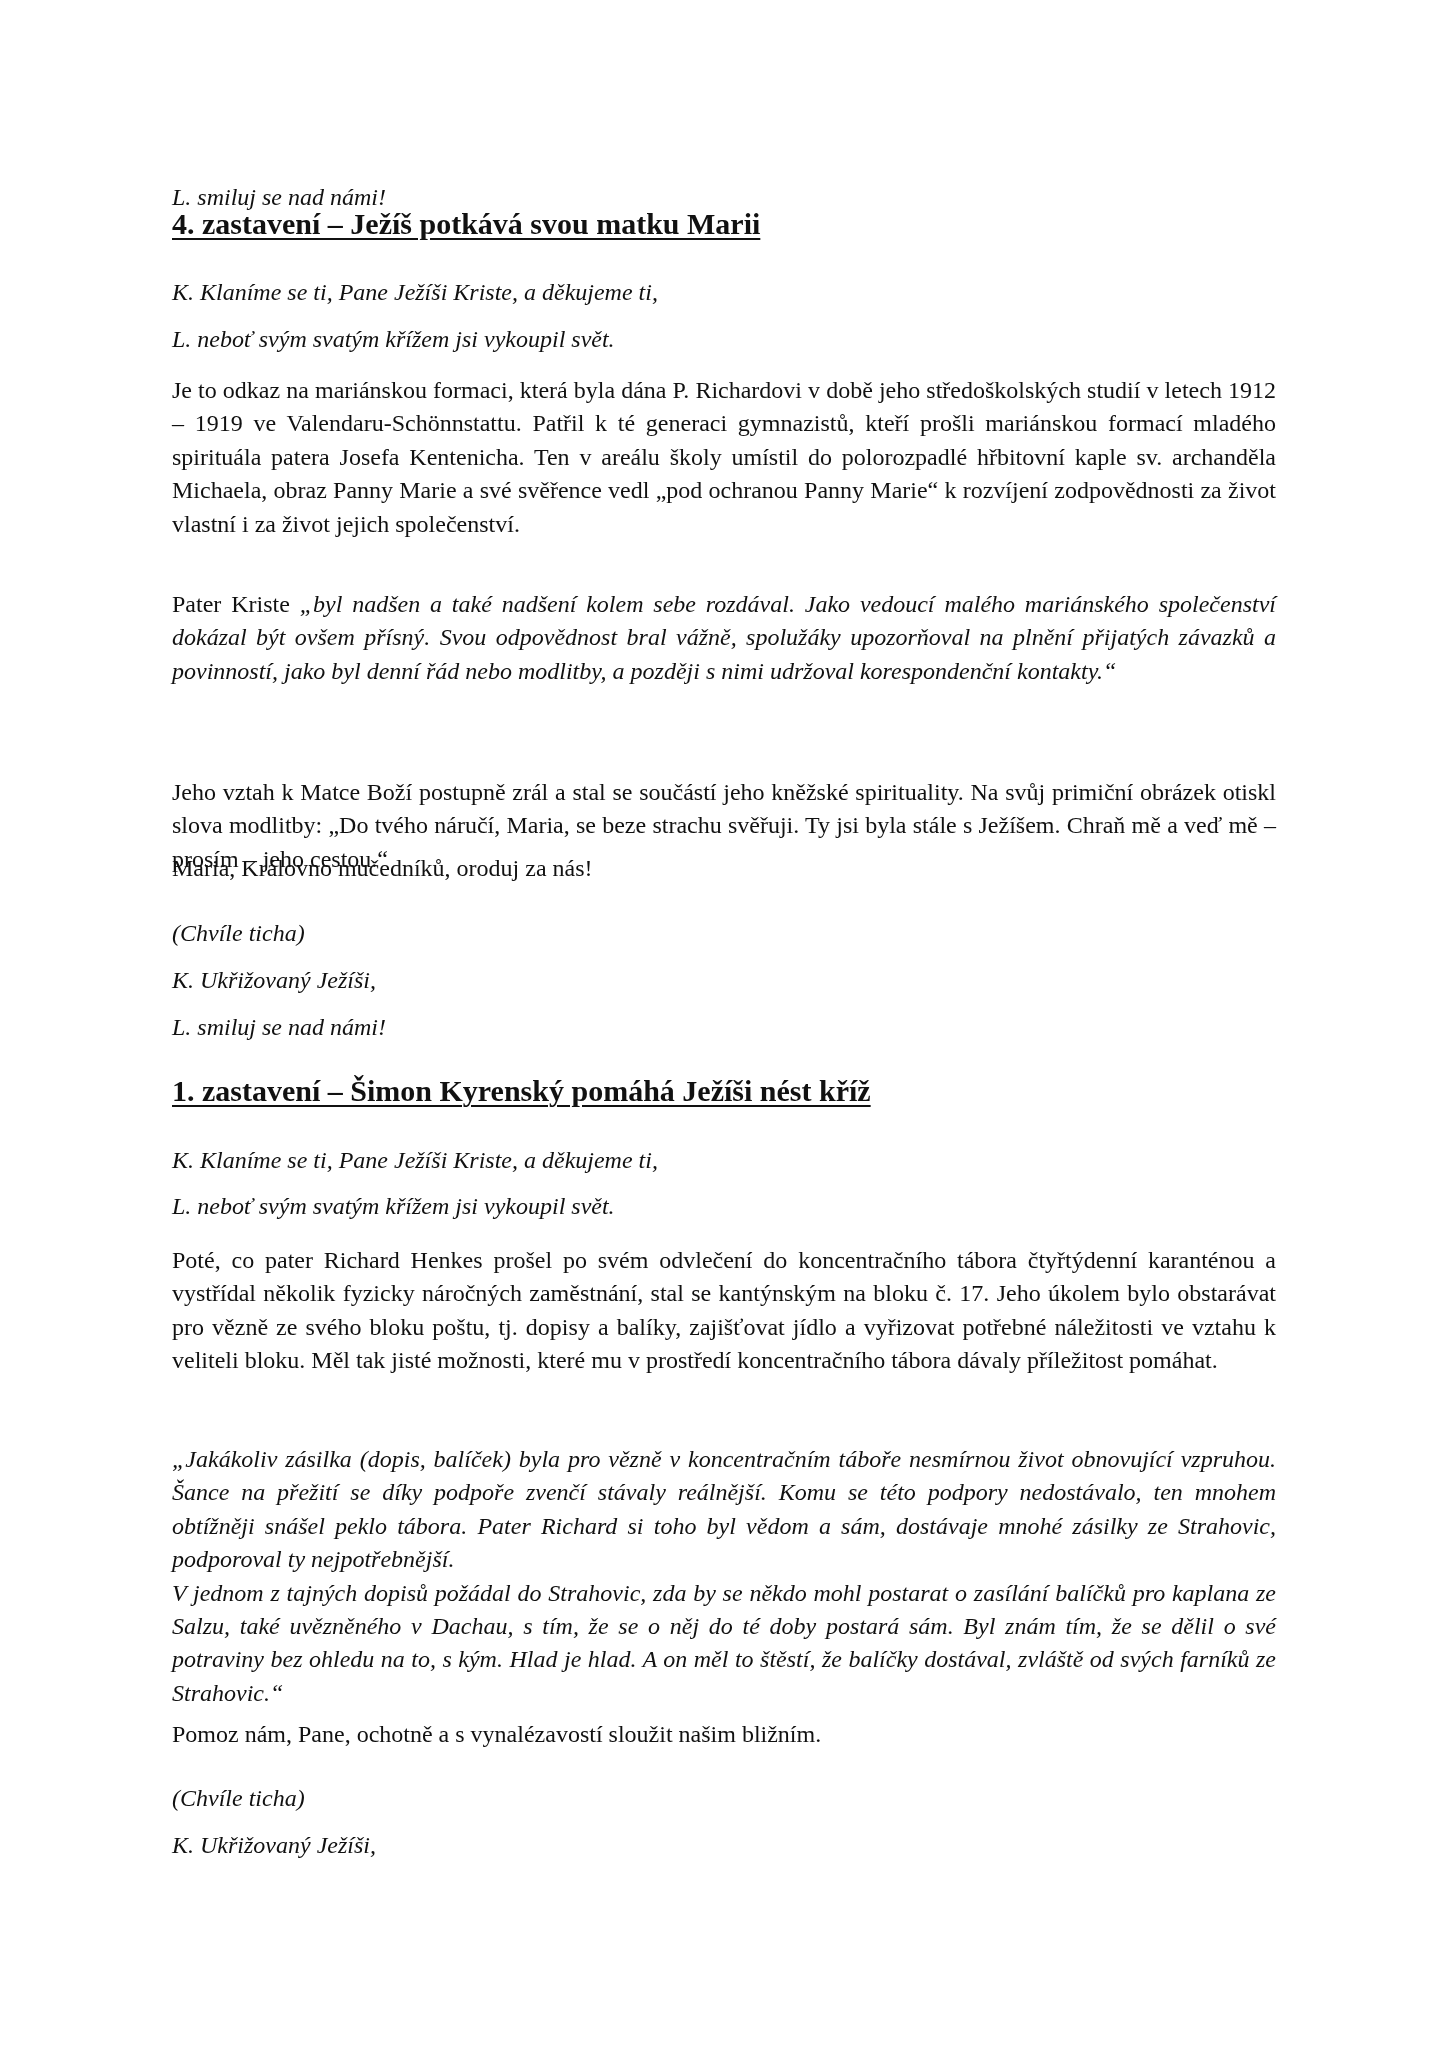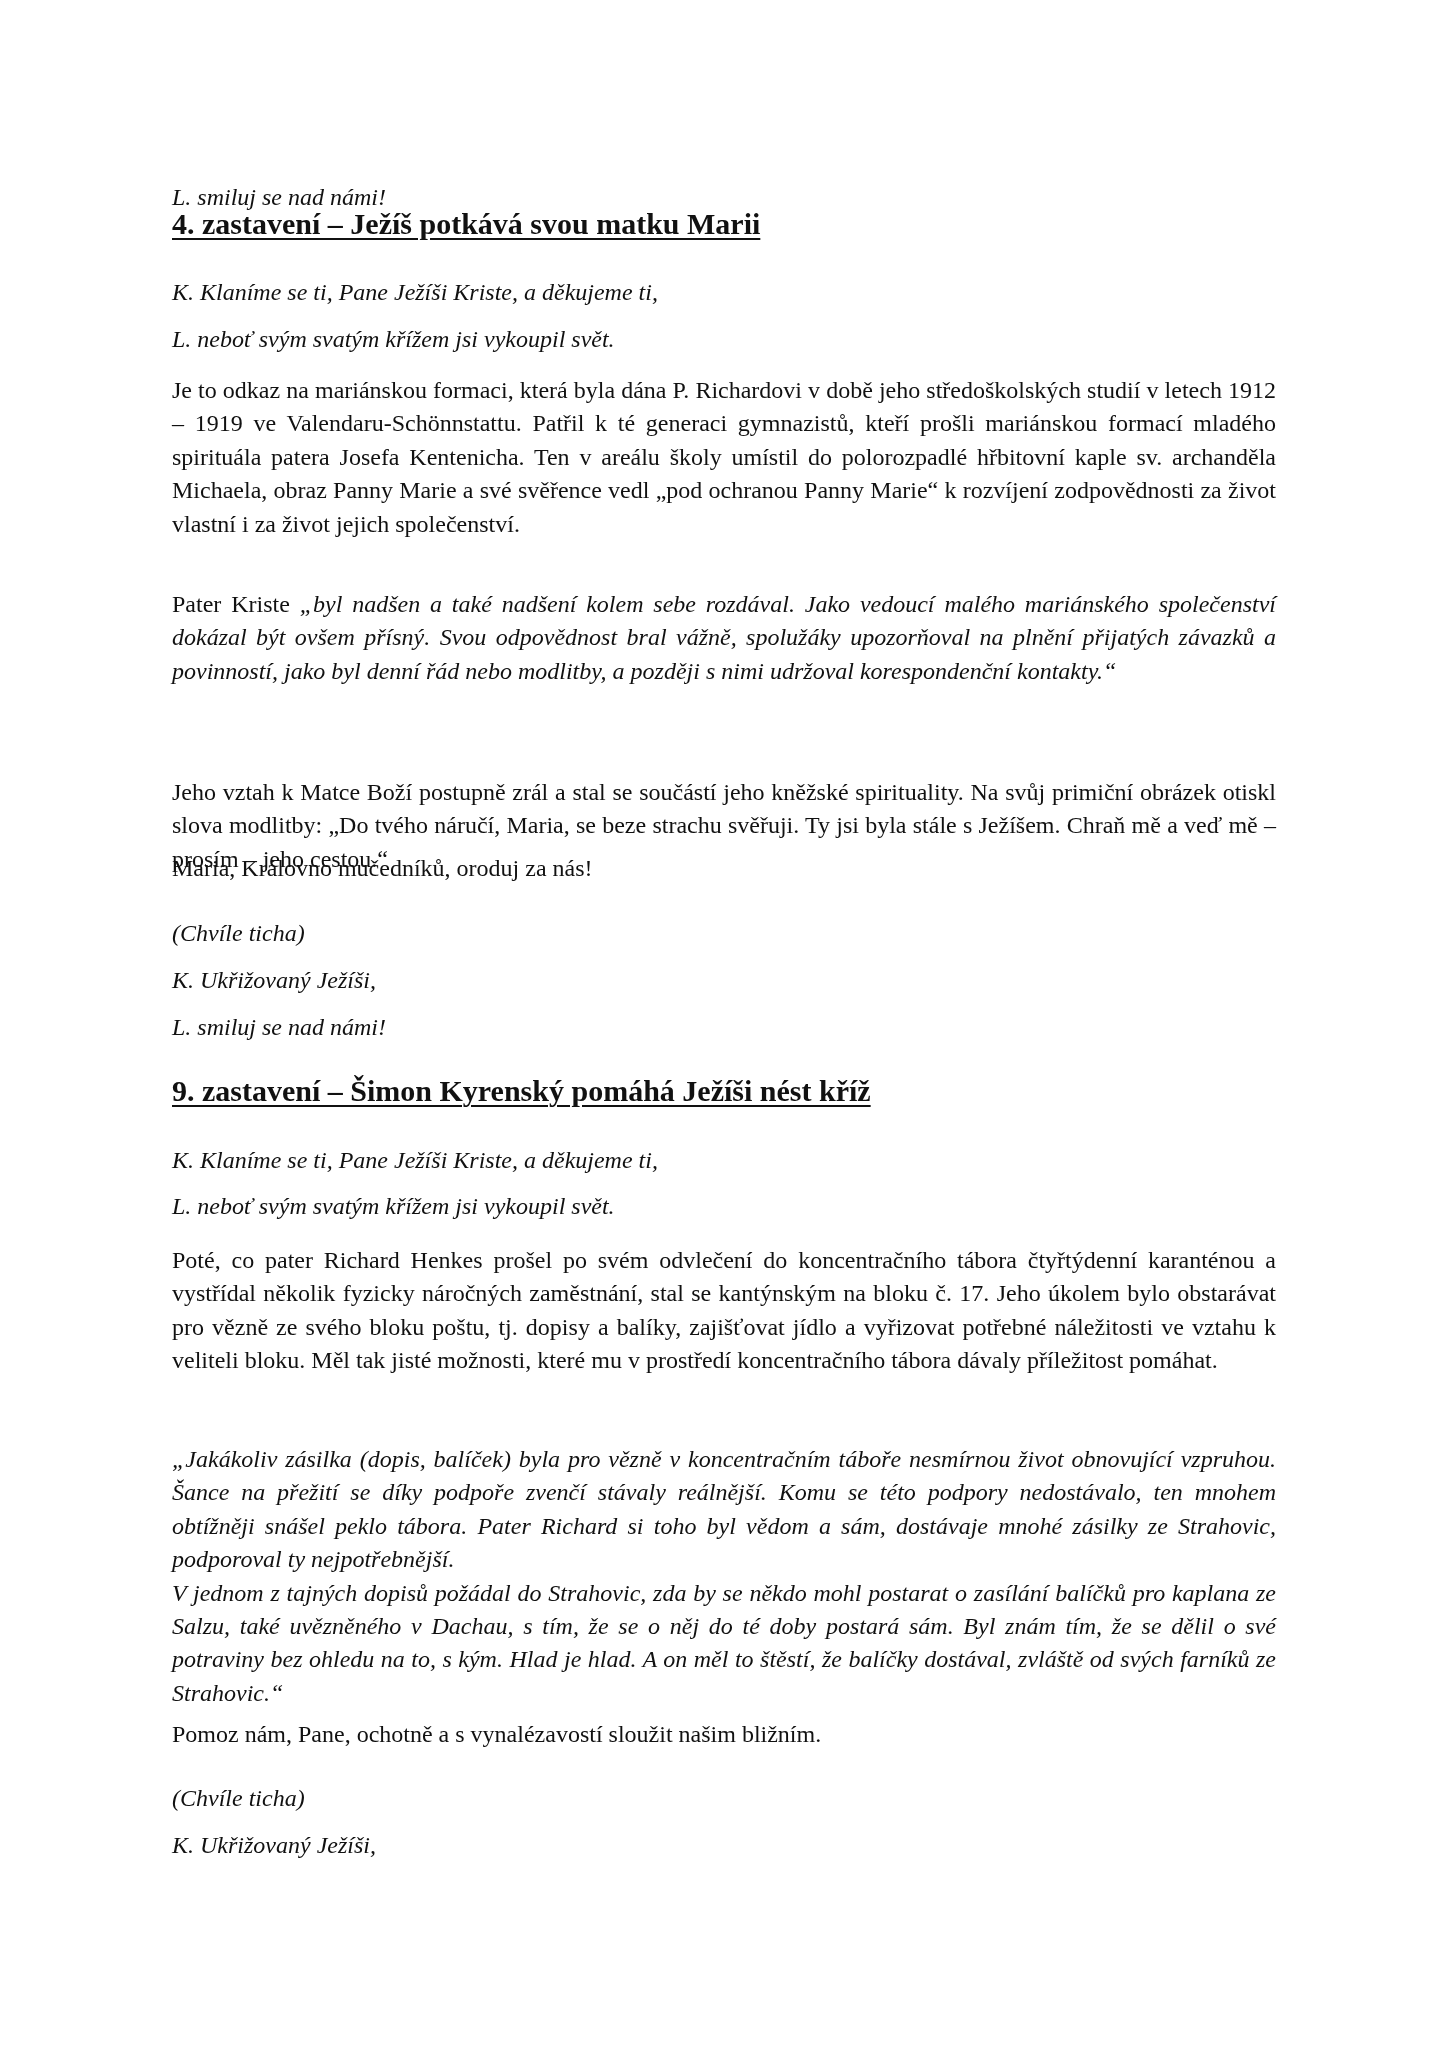--- a/index.html
+++ b/index.html
@@ -59,21 +59,21 @@
   <p class="blk para" style="top:588px"><span>Pater Kriste </span><span class="it">„byl nadšen a také nadšení kolem sebe rozdával. Jako vedoucí malého mariánského společenství dokázal být ovšem přísný. Svou odpovědnost bral vážně, spolužáky upozorňoval na plnění přijatých závazků a povinností, jako byl denní řád nebo modlitby, a později s nimi udržoval korespondenční kontakty.“</span></p>
 
   <p class="blk para" style="top:776px">Jeho vztah k Matce Boží postupně zrál a stal se součástí jeho kněžské spirituality. Na svůj primiční obrázek otiskl slova modlitby: „Do tvého náručí, Maria, se beze strachu svěřuji. Ty jsi byla stále s Ježíšem. Chraň mě a veď mě – prosím – jeho cestou.“</p>
 
   <p class="blk ln b" style="top:852px">Maria, Královno mučedníků, oroduj za nás!</p>
 
   <p class="blk ln it" style="top:910px">(Chvíle ticha)</p>
   <p class="blk ln it" style="top:957px">K. Ukřižovaný Ježíši,</p>
   <p class="blk ln it" style="top:1004px">L. smiluj se nad námi!</p>
 
-  <h2 class="blk heading" style="top:1073px">9. zastavení – Šimon Kyrenský pomáhá Ježíši nést kříž</h2>
+  <h2 class="blk heading" style="top:1073px">1. zastavení – Šimon Kyrenský pomáhá Ježíši nést kříž</h2>
 
   <p class="blk ln it" style="top:1137px">K. Klaníme se ti, Pane Ježíši Kriste, a děkujeme ti,</p>
   <p class="blk ln it" style="top:1183px">L. neboť svým svatým křížem jsi vykoupil svět.</p>
 
   <p class="blk para" style="top:1244px">Poté, co pater Richard Henkes prošel po svém odvlečení do koncentračního tábora čtyřtýdenní karanténou a vystřídal několik fyzicky náročných zaměstnání, stal se kantýnským na bloku č. 17. Jeho úkolem bylo obstarávat pro vězně ze svého bloku poštu, tj. dopisy a balíky, zajišťovat jídlo a vyřizovat potřebné náležitosti ve vztahu k veliteli bloku. Měl tak jisté možnosti, které mu v prostředí koncentračního tábora dávaly příležitost pomáhat.</p>
 
   <div class="blk para it" style="top:1436px">
     <span class="quote-line">„Jakákoliv zásilka (dopis, balíček) byla pro vězně v koncentračním táboře nesmírnou život obnovující vzpruhou. Šance na přežití se díky podpoře zvenčí stávaly reálnější. Komu se této podpory nedostávalo, ten mnohem obtížněji snášel peklo tábora. Pater Richard si toho byl vědom a sám, dostávaje mnohé zásilky ze Strahovic, podporoval ty nejpotřebnější.</span>
     <span class="quote-line">V jednom z tajných dopisů požádal do Strahovic, zda by se někdo mohl postarat o zasílání balíčků pro kaplana ze Salzu, také uvězněného v Dachau, s tím, že se o něj do té doby postará sám. Byl znám tím, že se dělil o své potraviny bez ohledu na to, s kým. Hlad je hlad. A on měl to štěstí, že balíčky dostával, zvláště od svých farníků ze Strahovic.“</span>
   </div>

